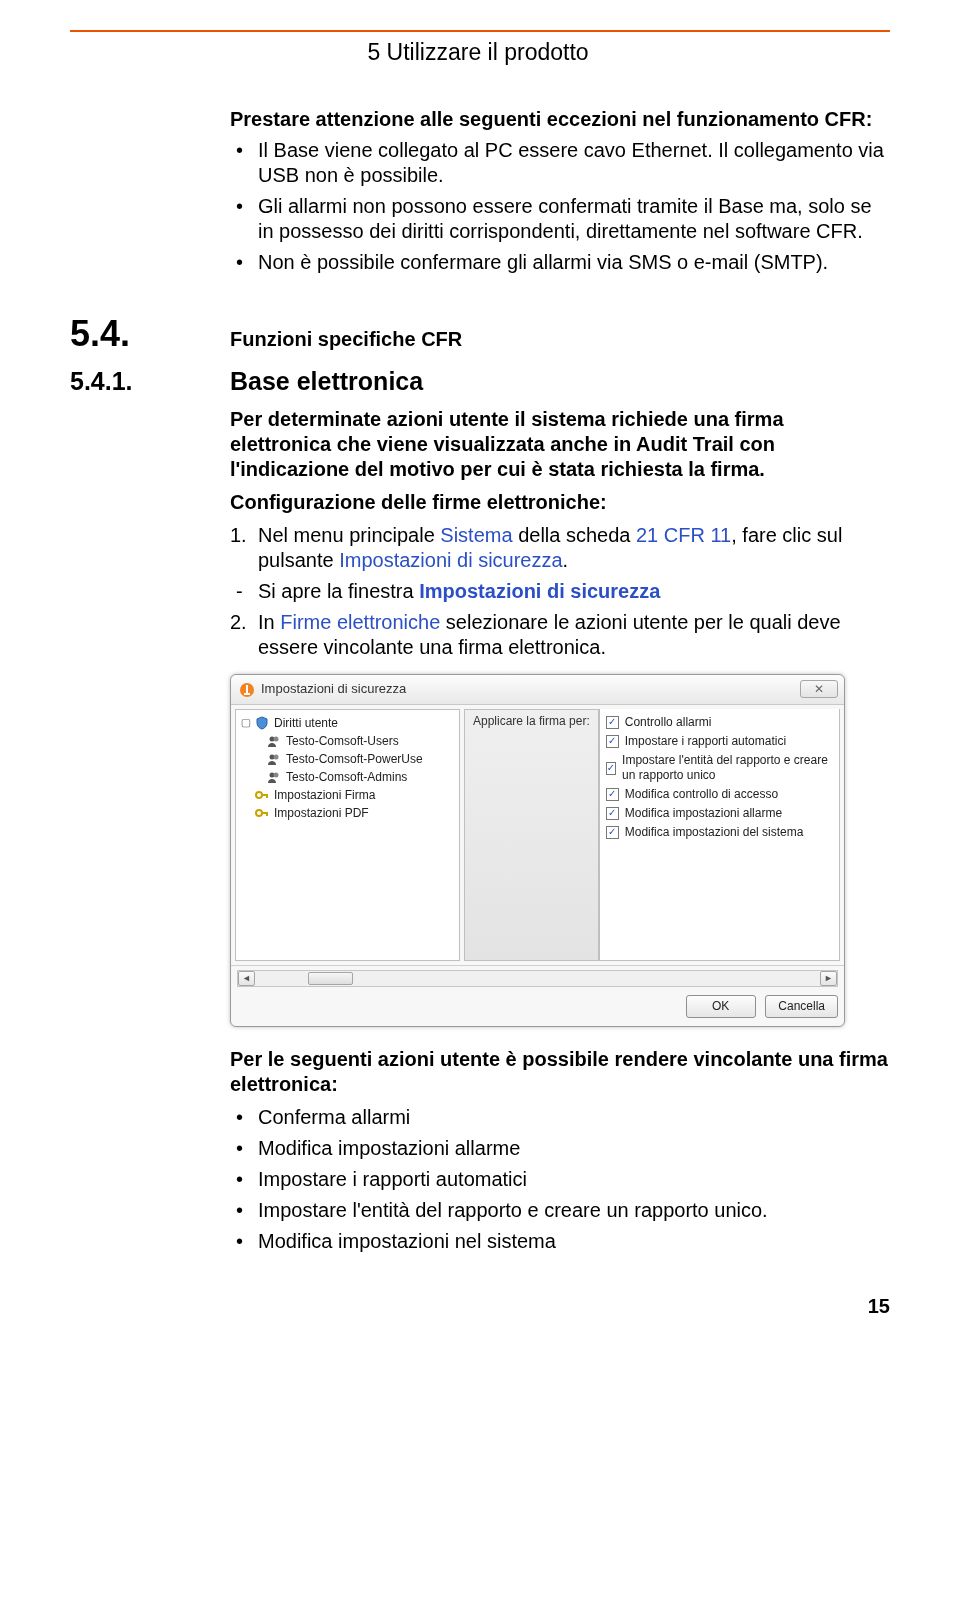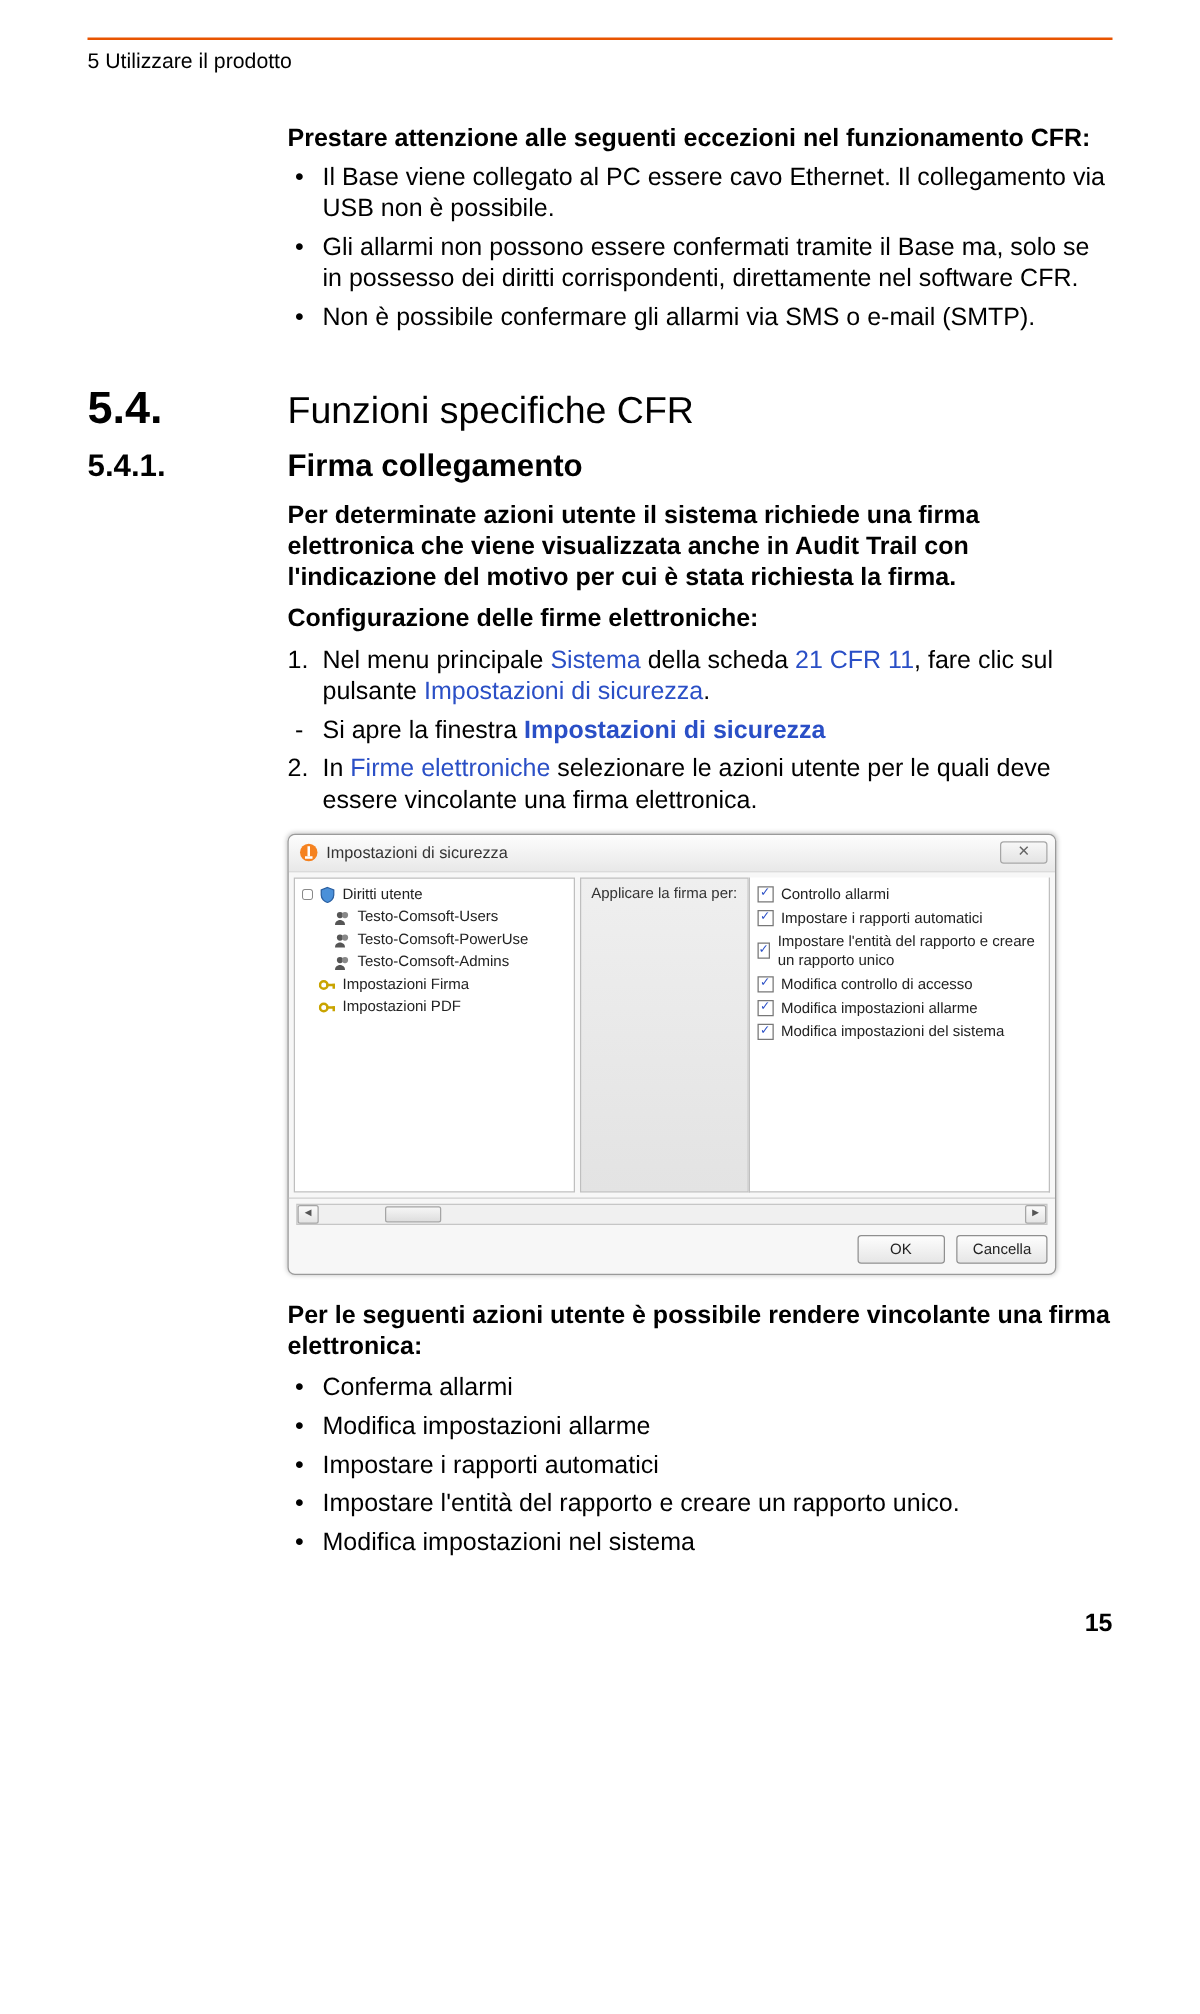--- a/index.html
+++ b/index.html
@@ -14,23 +14,23 @@
   }
   .page {
     padding: 30px 70px 40px 70px;
     position: relative;
   }
   .header-line {
     border-top: 2px solid #e85400;
     margin-bottom: 6px;
   }
   .header-right {
-    text-align: left;
+    text-align: center;
     color: #000;
-    font-size: 17px;
+    font-size: 23px;
     margin-bottom: 40px;
     padding-right: 4px;
   }
   .indent-block {
     margin-left: 160px;
     margin-bottom: 20px;
   }
   .indent-block p { margin-bottom: 6px; font-weight: bold; }
   ul.bullets {
     list-style: none;
@@ -52,21 +52,21 @@
     align-items: baseline;
     margin-bottom: 10px;
   }
   .section-num {
     width: 160px;
     flex-shrink: 0;
     font-weight: bold;
   }
   .section-num.h2 { font-size: 36px; margin-top: 16px; }
   .section-num.h3 { font-size: 25px; }
-  .section-title.h2 { font-size: 30px; font-weight: normal; }
+  .section-title.h2 { font-size: 20px; font-weight: bold; }
   .section-title.h3 { font-size: 25px; font-weight: bold; }
   .content {
     margin-left: 160px;
   }
   .content p { margin-bottom: 8px; font-weight: bold; }
   ol.numlist {
     list-style: none;
     padding-left: 0;
   }
   ol.numlist li {
@@ -230,21 +230,21 @@
     </ul>
   </div>
 
   <div class="section-row">
     <div class="section-num h2">5.4.</div>
     <div class="section-title h2">Funzioni specifiche CFR</div>
   </div>
 
   <div class="section-row">
     <div class="section-num h3">5.4.1.</div>
-    <div class="section-title h3">Firma collegamento</div>
+    <div class="section-title h3">Base elettronica</div>
   </div>
 
   <div class="content">
     <p>Per determinate azioni utente il sistema richiede una firma elettronica che viene visualizzata anche in Audit Trail con l'indicazione del motivo per cui è stata richiesta la firma.</p>
     <p>Configurazione delle firme elettroniche:</p>
     <ol class="numlist">
       <li>
         <span class="num">1.</span>
         <span>Nel menu principale </span><span class="blue">Sistema</span><span> della scheda </span><span class="blue">21 CFR 11</span><span>, fare clic sul pulsante </span><span class="blue">Impostazioni di sicurezza</span><span>.</span>
       </li>

